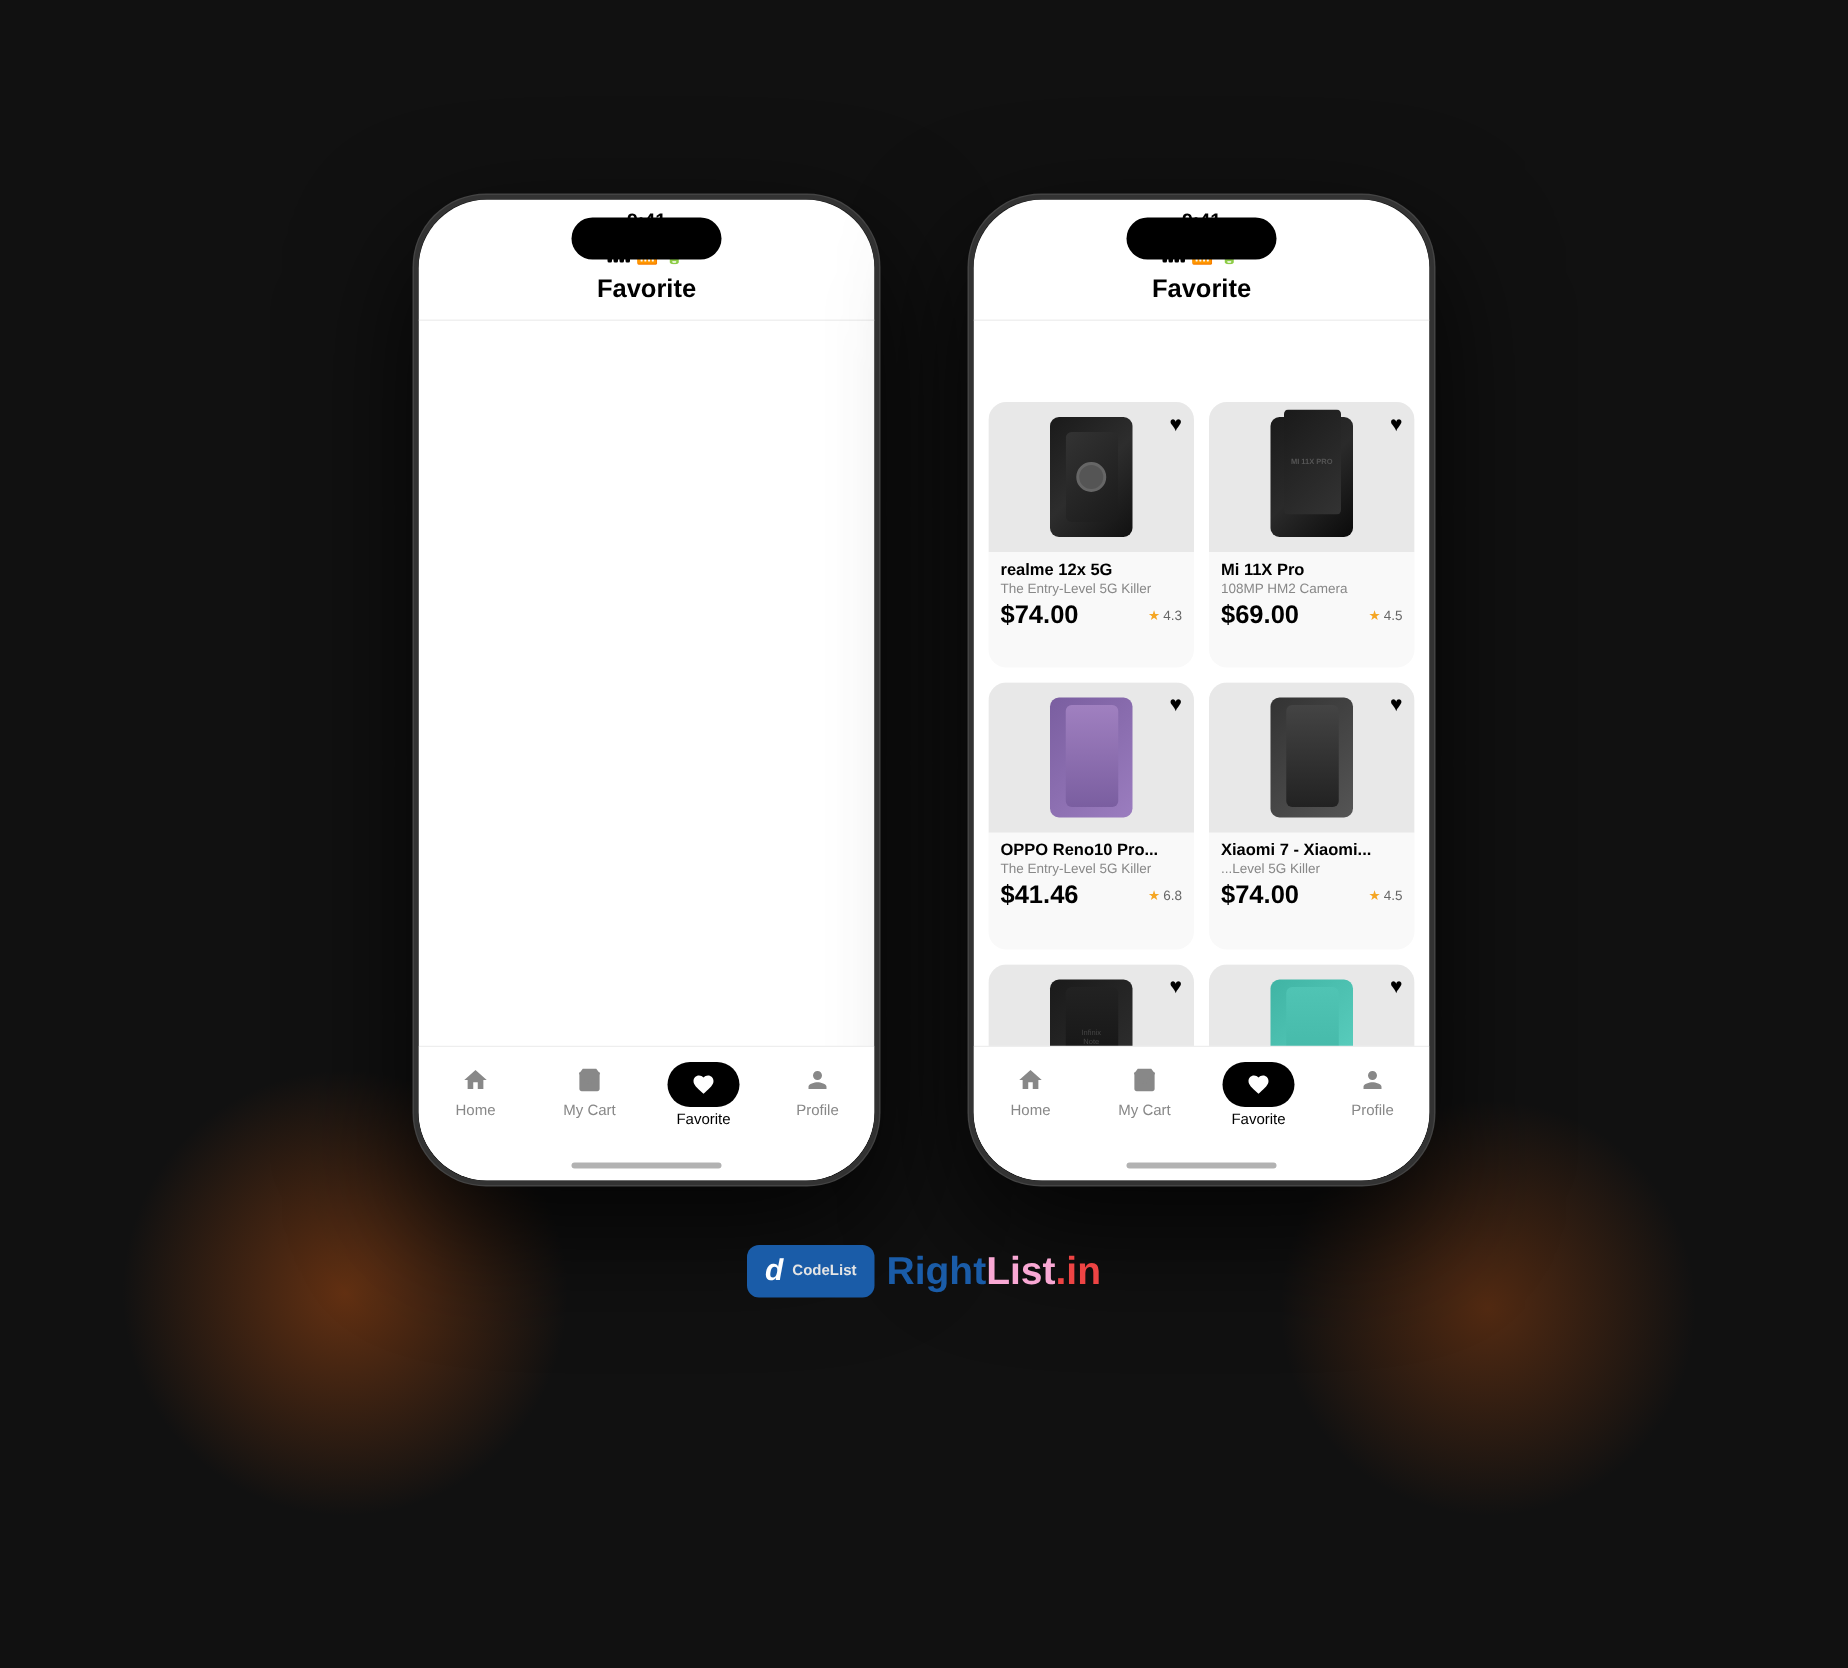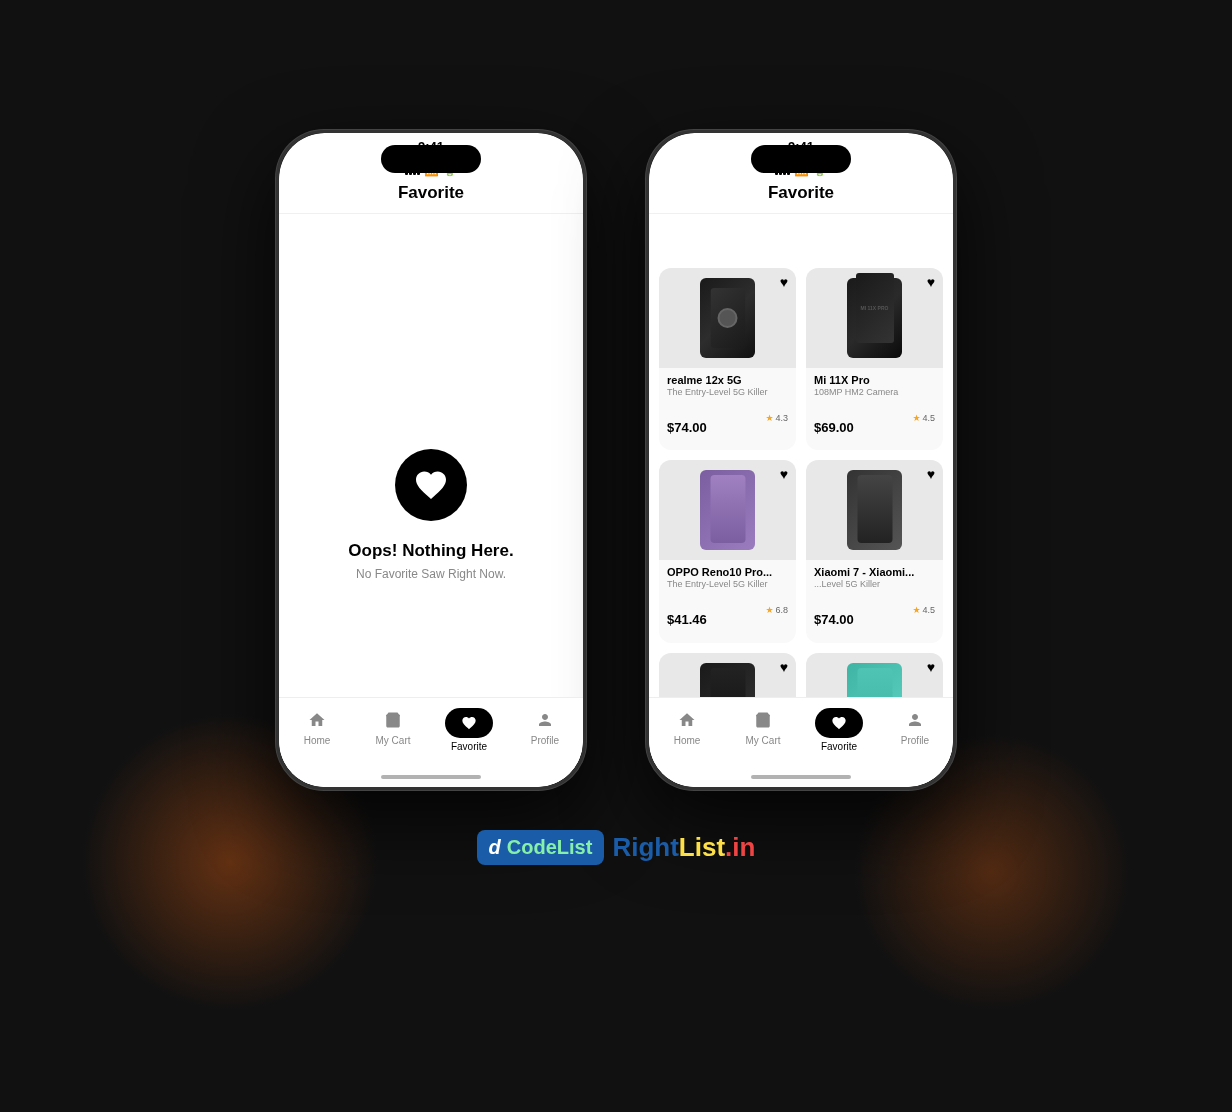--- a/index.html
+++ b/index.html
@@ -275,24 +275,23 @@
       color: #888;
       margin-top: 1px;
     }
     .product-footer {
       display: flex;
       justify-content: space-between;
       align-items: center;
       margin-top: 3px;
     }
     .product-price {
-      font-size: 13px;
+      font-size: 17px;
       font-weight: 700;
       color: #000;
-      margin-top: 20px;
     }
     .product-rating {
       display: flex;
       align-items: center;
       gap: 2px;
       font-size: 9px;
       color: #666;
     }
     .star { color: #f5a623; font-size: 9px; }
 
@@ -394,29 +393,20 @@
             <div class="signal-bar" style="height:8px"></div>
             <div class="signal-bar" style="height:10px"></div>
           </div>
           <span style="font-size:12px;">📶</span>
           <span style="font-size:11px;">🔋</span>
         </div>
       </div>
 
       <div class="app-header">Favorite</div>
 
-      <div class="empty-state">
-        <div class="heart-circle">
-          <svg viewBox="0 0 24 24" fill="white">
-            <path d="M12 21.35l-1.45-1.32C5.4 15.36 2 12.28 2 8.5 2 5.42 4.42 3 7.5 3c1.74 0 3.41.81 4.5 2.09C13.09 3.81 14.76 3 16.5 3 19.58 3 22 5.42 22 8.5c0 3.78-3.4 6.86-8.55 11.54L12 21.35z"></path>
-          </svg>
-        </div>
-        <div class="empty-title">Oops! Nothing Here.</div>
-        <div class="empty-subtitle">No Favorite Saw Right Now.</div>
-      </div>
 
       <div class="bottom-nav">
         <div class="nav-item">
           <div class="nav-icon">
             <svg width="18" height="18" viewBox="0 0 24 24" fill="#888">
                 <path d="M10 20v-6h4v6h5v-8h3L12 3 2 12h3v8z"></path>
               </svg>
           </div>
           <span style="font-size:10px;color:#888;">Home</span>
         </div>
@@ -622,19 +612,19 @@
 
     </div>
   </div>
 
 </div>
 
 <div class="footer">
   <div class="footer-logo">
     <div style="display:flex;align-items:center;background:#1a5ca8;border-radius:8px;padding:6px 12px;gap:6px;">
       <span style="color:#fff;font-size:20px;font-weight:900;font-style:italic;">d</span>
-      <span style="color:#86efac;font-size:20px;font-weight:700;">CodeList</span>
+      <span style="color:#e5e5e5;font-size:10px;font-weight:700;">CodeList</span>
     </div>
     <span style="font-size:26px;font-weight:700;">
-      <span style="color:#1a5ca8;">Right</span><span style="color:#fde047;">List</span><span style="color:#e44;">.in</span>
+      <span style="color:#1a5ca8;">Right</span><span style="color:#f9a8d4;">List</span><span style="color:#e44;">.in</span>
     </span>
   </div>
 </div>
 
 </body></html>

